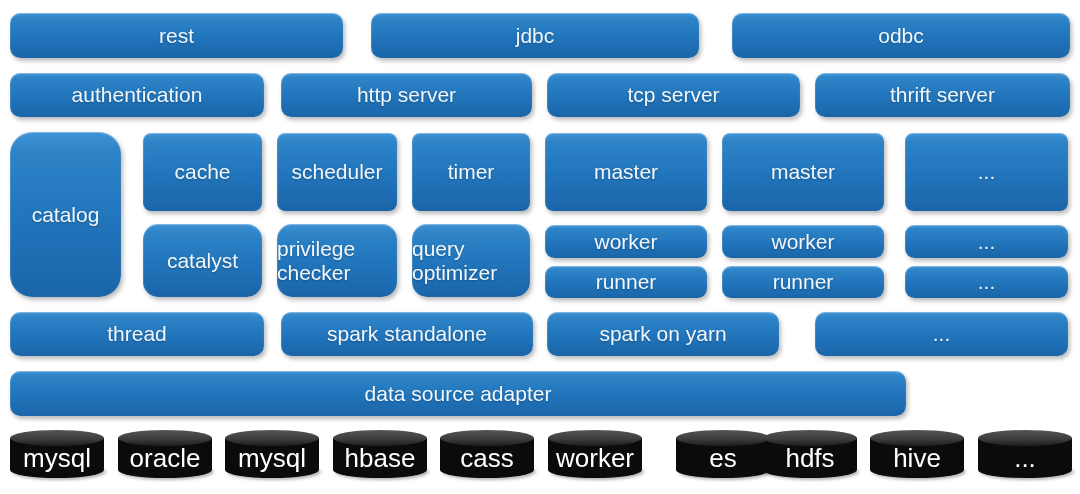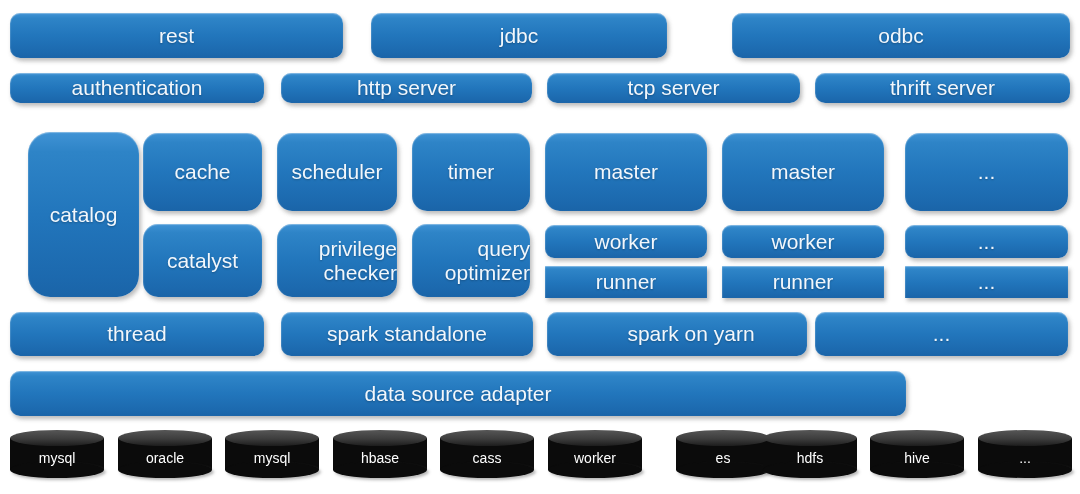--- a/index.html
+++ b/index.html
@@ -14,41 +14,41 @@
     background: #ffffff;
     font-family: "Liberation Sans", sans-serif;
     overflow: hidden;
   }
   
   .box {
     position: absolute;
     display: flex;
     align-items: center;
     justify-content: center;
-    text-align: right;
+    text-align: left;
     color: #f2f7fc;
     font-size: 21px;
     line-height: 1.12;
     border-radius: 10px;
     background: linear-gradient(180deg, #4093d5 0%, #2e84c7 12%, #2276bc 50%, #1c69ae 88%, #1a64a8 100%);
     box-shadow:
       inset 0 1px 1px rgba(255,255,255,0.35),
       inset 1px 0 1px rgba(255,255,255,0.12),
       2px 3px 4px rgba(105,105,105,0.45);
     text-shadow: 0 1px 2px rgba(0,0,0,0.25);
   }
   .r1 { top: 13px;  height: 45px; }
-  .r2 { top: 73px;  height: 30px; }
+  .r2 { top: 73px;  height: 44px; }
   .r4 { top: 312px; height: 44px; }
   .r5 { top: 371px; height: 45px; }
-  .catalog-box { top: 132px; height: 165px; border-radius: 22px; margin-left: 18px; }
-  .mid-top { top: 133px; height: 78px; border-radius: 15px; }
+  .catalog-box { top: 132px; height: 165px; border-radius: 22px; }
+  .mid-top { top: 133px; height: 78px; border-radius: 8px; }
   .mid-bot { top: 224px; height: 73px; border-radius: 15px; }
   .thin-a  { top: 225px; height: 33px; border-radius: 9px; }
-  .thin-b  { top: 266px; height: 32px; border-radius: 0; }
+  .thin-b  { top: 266px; height: 32px; border-radius: 9px; }
 
   
   .db {
     position: absolute;
     top: 430px;
     width: 94px;
     height: 48px;
   }
   .db-top {
     position: absolute;
@@ -74,30 +74,30 @@
   }
   .db-label {
     position: absolute;
     z-index: 3;
     left: 0; right: 0;
     top: 13px;
     height: 30px;
     line-height: 30px;
     text-align: center;
     color: #ffffff;
-    font-size: 14px;
+    font-size: 26px;
   }
 </style>
 </head>
 <body>
 
 <div class="stage">
 
   <div class="box r1" style="left:10px;  width:333px;">rest</div>
-  <div class="box r1" style="left:371px; width:296px;">jdbc</div>
+  <div class="box r1" style="left:371px; width:328px;">jdbc</div>
   <div class="box r1" style="left:732px; width:338px;">odbc</div>
 
   <div class="box r2" style="left:10px;  width:254px;">authentication</div>
   <div class="box r2" style="left:281px; width:251px;">http server</div>
   <div class="box r2" style="left:547px; width:253px;">tcp server</div>
   <div class="box r2" style="left:815px; width:255px;">thrift server</div>
 
   <div class="box catalog-box" style="left:10px; width:111px;">catalog</div>
 
   <div class="box mid-top" style="left:143px; width:119px;">cache</div>
@@ -116,21 +116,21 @@
   <div class="box mid-top" style="left:722px; width:162px;">master</div>
   <div class="box thin-a" style="left:722px; width:162px;">worker</div>
   <div class="box thin-b" style="left:722px; width:162px;">runner</div>
 
   <div class="box mid-top" style="left:905px; width:163px;">...</div>
   <div class="box thin-a" style="left:905px; width:163px;">...</div>
   <div class="box thin-b" style="left:905px; width:163px;">...</div>
 
   <div class="box r4" style="left:281px; width:252px;">spark standalone</div>
   <div class="box r4" style="left:10px;  width:254px;">thread</div>
-  <div class="box r4" style="left:547px; width:232px;padding-left:28px;">spark on yarn</div>
+  <div class="box r4" style="left:547px; width:232px;">spark on yarn</div>
   <div class="box r4" style="left:815px; width:253px;">...</div>
 
   <div class="box r5" style="left:10px; width:896px;">data source adapter</div>
 
   <div class="db" style="left:10px;">
     <span class="db-top"></span>
     <span class="db-body"></span>
     <span class="db-bottom"></span>
     <span class="db-label">mysql</span>
   </div>

